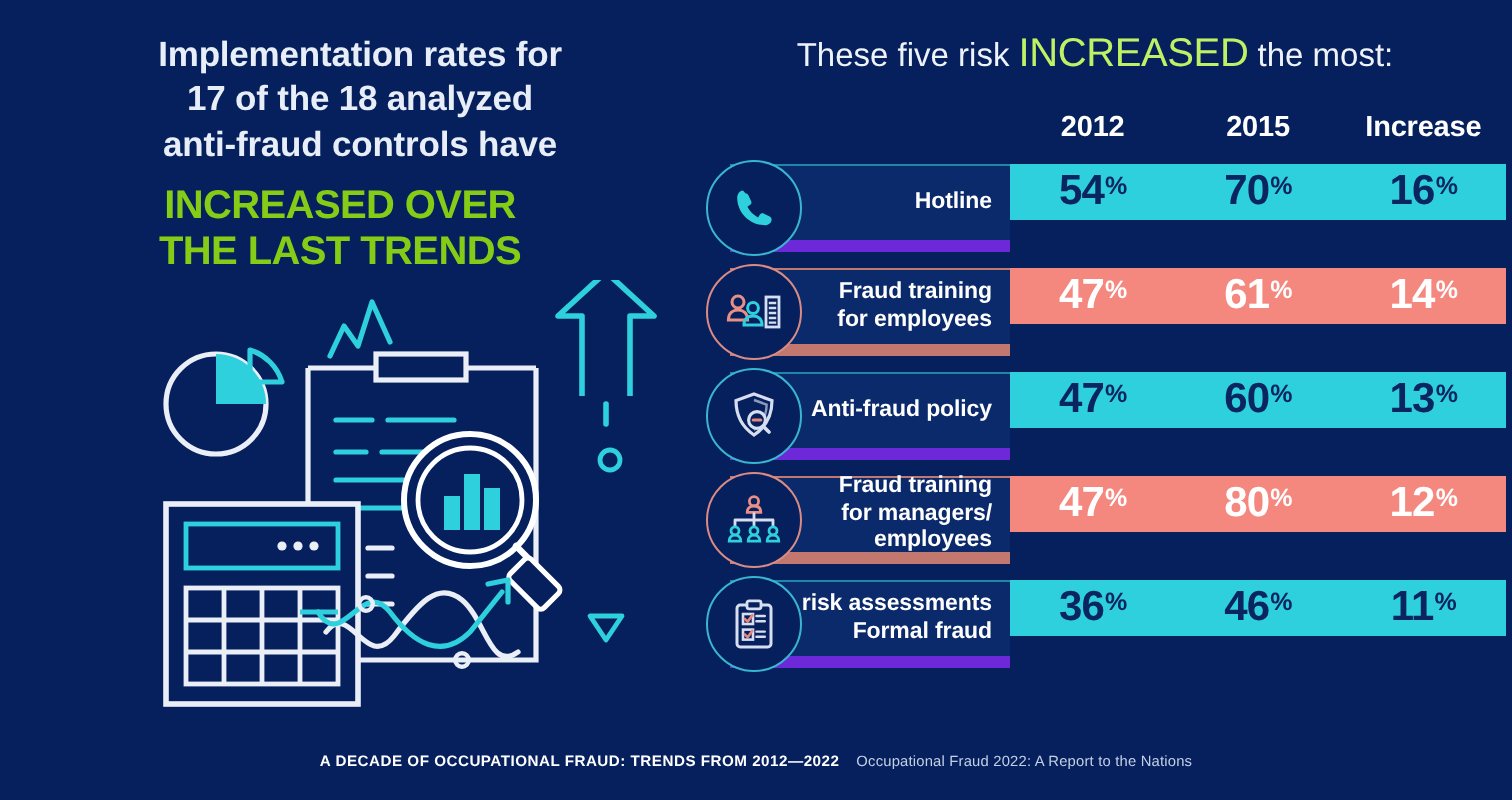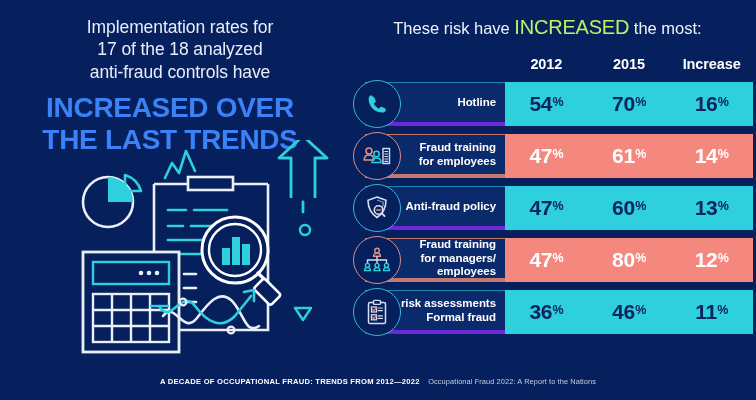--- a/index.html
+++ b/index.html
@@ -28,29 +28,29 @@
   #headline-block {
     position: absolute;
     left: 0;
     top: 16px;
     width: 340px;
     text-align: center;
   }
   #headline-lead {
     color: #e8eef8;
     font-size: 17.5px;
-    font-weight: 400;
+    font-weight: 700;
     line-height: 1.28;
     letter-spacing: -0.1px;
     margin-left: 20px;
   }
   #headline-emphasis {
     margin-top: 9px;
-    color: #3b82f6;
-    font-size: 28px;
+    color: #84cc16;
+    font-size: 20px;
     font-weight: 700;
     line-height: 1.12;
     letter-spacing: -0.3px;
   }
   #illustration-wrap {
     position: absolute;
     left: 55px;
     top: 140px;
     width: 290px;
     height: 220px;
@@ -111,21 +111,21 @@
     margin-bottom: 8px;
   }
   .row-label-bg {
     position: absolute;
     left: 12px;
     top: 0;
     width: 140px;
     height: 44px;
     background: #0b2a6b;
     border-top: 1px solid #1e86a8;
-    border-bottom: 4px solid #6d28d9;
+    border-bottom: 6px solid #6d28d9;
     box-sizing: border-box;
     display: flex;
     align-items: center;
     justify-content: flex-end;
     padding-right: 9px;
   }
   .row.coral .row-label-bg {
     border-top-color: #c2786f;
     border-bottom-color: #c2786f;
   }
@@ -135,21 +135,21 @@
     font-weight: 700;
     line-height: 1.18;
     text-align: right;
     letter-spacing: -0.05px;
   }
   .row-values {
     position: absolute;
     left: 152px;
     top: 0;
     width: 248px;
-    height: 44px;
+    height: 28px;
     display: flex;
     align-items: center;
     background: #2ed0dd;
   }
   .row.coral .row-values {
     background: #f4887f;
   }
   .row-values > div {
     flex: 1;
     text-align: center;
@@ -294,21 +294,21 @@
           <circle cx="128" cy="162" r="3.4" fill="none" stroke="#e9eef7" stroke-width="2.2"></circle>
           <circle cx="176" cy="190" r="3.4" fill="none" stroke="#e9eef7" stroke-width="2.2"></circle>
         </g>
       </svg>
     </div>
   </div>
 
   <div id="right-panel">
 
     <div id="right-title">
-      <span>These risk have</span>
+      <span>These five risk</span>
       <span class="hl">INCREASED</span>
       <span>the most:</span>
     </div>
 
     <div id="column-headers">
       <div>2012</div>
       <div>2015</div>
       <div>Increase</div>
     </div>
 

